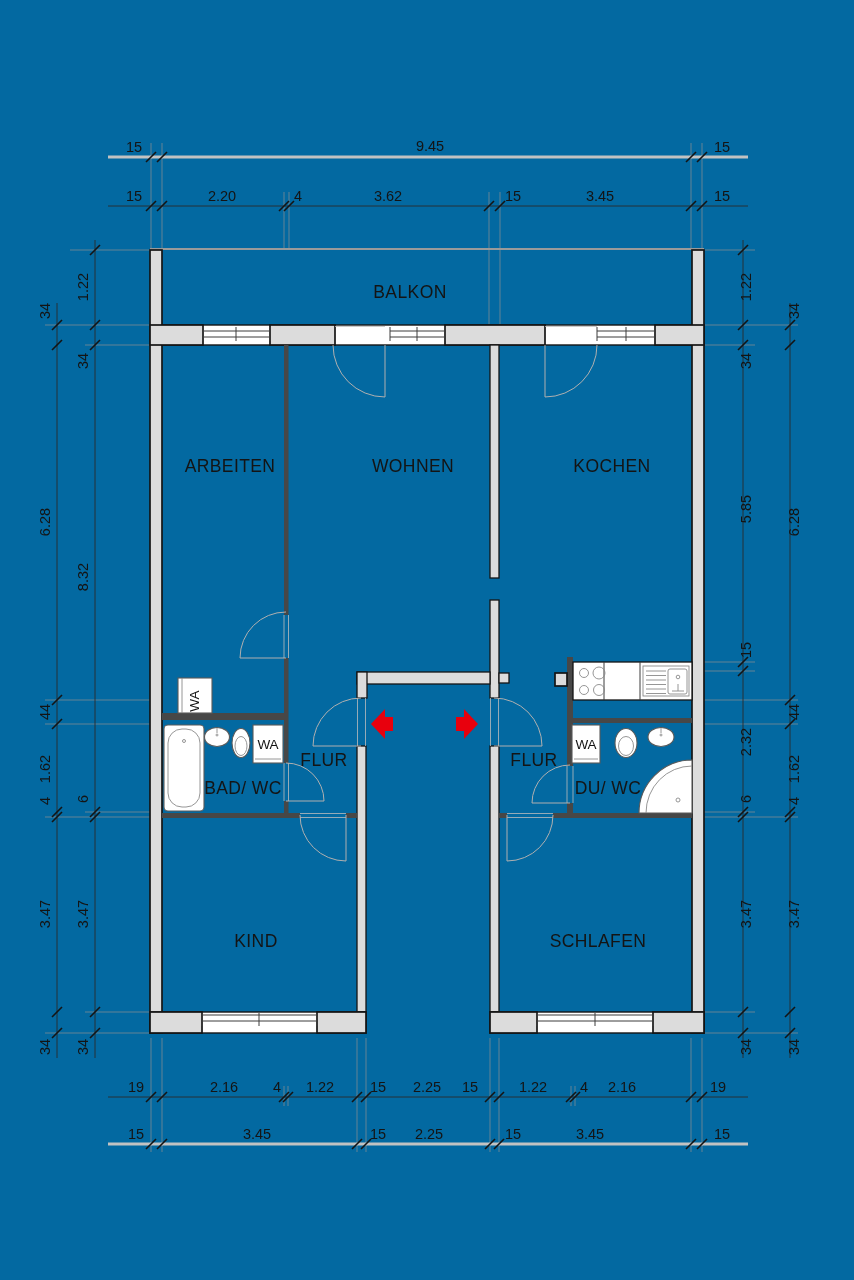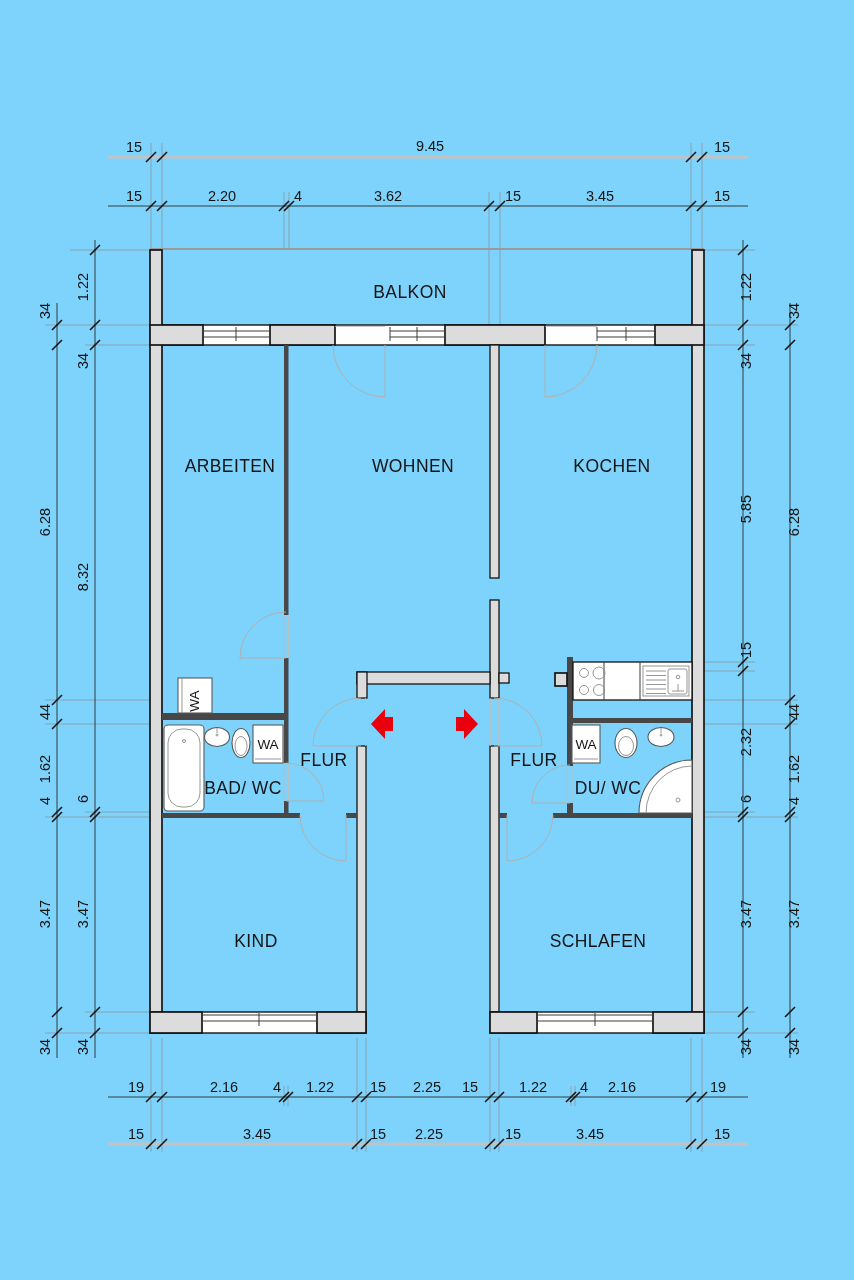--- a/index.html
+++ b/index.html
@@ -1,16 +1,16 @@
 <!DOCTYPE html>
 <html><head>
 <meta charset="utf-8">
 <style>
   html,body{margin:0;padding:0;background:#ffffff;}
-  .stage{width:854px;height:1280px;background:#7dd3fc;position:relative;font-family:"Liberation Sans",sans-serif;}
+  .stage{width:854px;height:1280px;background:#0369a1;position:relative;font-family:"Liberation Sans",sans-serif;}
   svg{display:block;}
   .w   {fill:#dcdcdc;stroke:#141414;stroke-width:1.7;}
   .wt  {fill:#dcdcdc;stroke:#141414;stroke-width:1.3;}
   .ww  {fill:#ffffff;stroke:#141414;stroke-width:1.4;}
   .dk  {fill:#474747;stroke:none;}
   .win {stroke:#3c3c3c;stroke-width:1;}
   .rail{stroke:#9a9a9a;stroke-width:2.2;}
   .arc {fill:none;stroke:#b0b0b0;stroke-width:1;}
   .leaf{stroke:#b0b0b0;stroke-width:1;}
   .jamb{stroke:#bdbdbd;stroke-width:0.8;}

